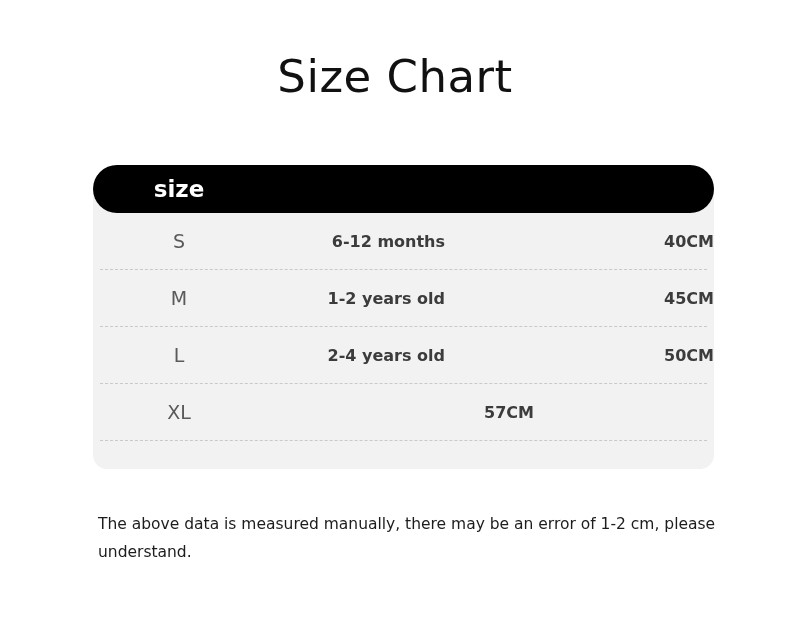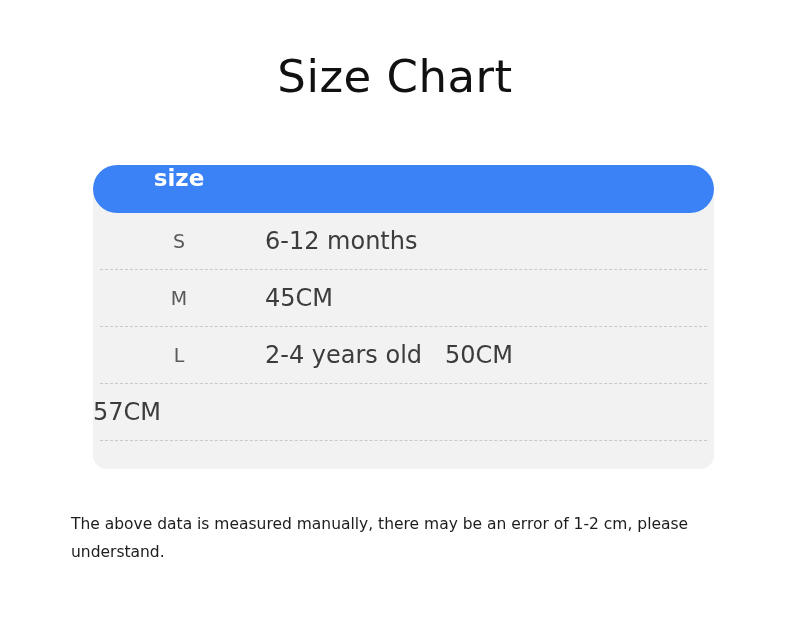--- a/index.html
+++ b/index.html
@@ -37,24 +37,24 @@
   .table {
     position: absolute;
     left: 93px;
     top: 165px;
     width: 621px;
   }
 
   .header-bar {
     position: relative;
     height: 48px;
-    background: #3b82f6;
+    background: #000000;
     border-radius: 26px;
     display: flex;
-    align-items: flex-start;
+    align-items: center;
     z-index: 2;
   }
   .header-cell {
     font-size: 23px;
     font-weight: bold;
     color: #ffffff;
     text-align: center;
   }
 
   .body-panel {
@@ -84,29 +84,30 @@
   .col-age    { width: 180px; }
   .col-length { width: 269px; }
 
   .cell-size {
     text-align: center;
     font-size: 19px;
     color: #5a5a5a;
   }
   .cell-age,
   .cell-length {
-    text-align: left;
-    font-size: 24px;
+    text-align: right;
+    font-size: 16px;
     color: #3c3c3c;
+    font-weight: bold;
   }
 
   
   .footnote {
     position: absolute;
-    left: 71px;
+    left: 98px;
     top: 510px;
     width: 640px;
     font-size: 15.5px;
     line-height: 28px;
     color: #1d1d1d;
   }
 </style>
 </head>
 <body>
 
@@ -118,37 +119,40 @@
 
     <div class="header-bar">
       <div class="header-cell col-size">size</div>
     </div>
 
     <div class="body-panel">
 
       <div class="row">
         <div class="cell-size   col-size">S</div>
         <div class="cell-age    col-age">6-12 months</div>
+        <div class="cell-length col-length">40CM</div>
       </div>
       <div class="row-sep"></div>
 
       <div class="row">
         <div class="cell-size   col-size">M</div>
+        <div class="cell-age    col-age">1-2 years old</div>
         <div class="cell-length col-length">45CM</div>
       </div>
       <div class="row-sep"></div>
 
       <div class="row">
         <div class="cell-size   col-size">L</div>
         <div class="cell-age    col-age">2-4 years old</div>
         <div class="cell-length col-length">50CM</div>
       </div>
       <div class="row-sep"></div>
 
       <div class="row">
+        <div class="cell-size   col-size">XL</div>
         <div class="cell-length col-length">57CM</div>
       </div>
       <div class="row-sep"></div>
 
     </div>
   </div>
 
   <div class="footnote">The above data is measured manually, there may be an error of 1-2 cm, please understand.</div>
 
 </div>

